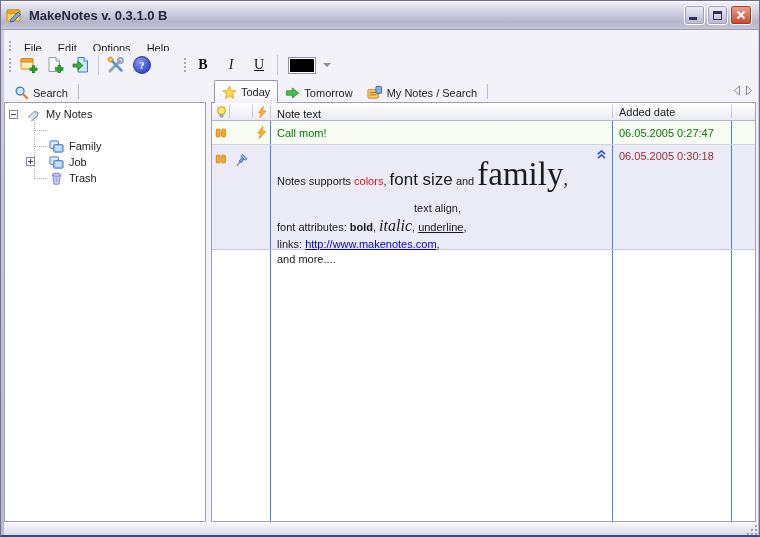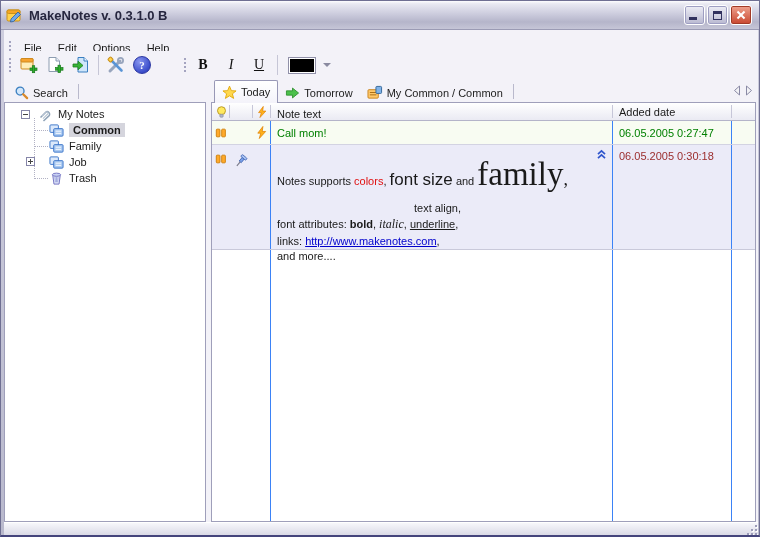--- a/index.html
+++ b/index.html
@@ -91,21 +91,21 @@
   
   .rich{padding:11px 14px 0 6px;line-height:normal;}
   .rl1{line-height:36px;white-space:nowrap;}
   .t11{font-size:11px;}
   .tbig{font-size:17px;}
   .tfam{font-family:"Liberation Serif",serif;font-size:33px;}
   .tfamc{font-family:"Liberation Serif",serif;font-size:18px;}
   .rl2{text-align:center;margin-top:3px;}
   .rl3,.rl4,.rl5{margin-top:3px;}
   .bold{font-weight:bold;}
-  .ital{font-style:italic;font-family:"Liberation Serif",serif;font-size:12px;}
+  .ital{font-style:italic;font-family:"Liberation Serif",serif;font-size:16px;}
   .und{text-decoration:underline;}
   .lnk{text-decoration:underline;cursor:pointer;}
   
   .statusbar{position:absolute;left:3px;top:521px;width:754px;height:14px;
      background:linear-gradient(#f7f7fb,#d8d8e5);border-top:1px solid #fff;}
   .sgrip{position:absolute;right:1px;bottom:1px;width:11px;height:11px;}
   .sgrip i{position:absolute;width:2px;height:2px;background:#9b9bb8;box-shadow:1px 1px 0 #fff;}
 </style>
 </head>
 <body>
@@ -202,39 +202,31 @@
     <span class="tabsep"></span>
   </div>
 
   <div class="lbox">
     <div class="tree">
       <div class="vconn"></div>
       <div class="hconn" style="top:27px;"></div>
       <div class="hconn" style="top:43px;"></div>
       <div class="hconn" style="top:75px;"></div>
 
-      <div class="trow" style="top:3px;padding-left:4px;margin-left:12px;">
+      <div class="trow" style="top:3px;padding-left:4px;">
         <span class="exp">
             <span class="bh"></span>
           </span>
         <svg width="17" height="15" viewBox="0 0 17 15" style="margin-left:6px;">
           <path d="M4.5 10.5 L9.5 5.5 a2.4 2.4 0 0 1 3.4 3.4 L7.5 14" fill="none" stroke="#8fa3b8" stroke-width="1.5"></path>
           <path d="M6.3 9 L10 5.3 a1.2 1.2 0 0 1 1.7 1.7 L7 11.7" fill="none" stroke="#b9c6d4" stroke-width="1.1"></path>
         </svg>
         <span class="tlabel">My Notes</span>
       </div>
 
-      <div class="trow" style="top:19px;padding-left:44px;">
-        <svg width="15" height="15" viewBox="0 0 16 16">
-          <rect x="1" y="2" width="9" height="8" rx="1" fill="#dce9fb" stroke="#3b74c9"></rect>
-          <rect x="5" y="6" width="10" height="8" rx="1" fill="#a9c9f1" stroke="#3b74c9"></rect>
-          <path d="M7 8.7 h6 M7 11 h6" stroke="#fff" stroke-width="1"></path>
-        </svg>
-        <span class="tlabel sel">Common</span>
-      </div>
 
       <div class="trow" style="top:35px;padding-left:44px;">
         <svg width="15" height="15" viewBox="0 0 16 16">
           <rect x="1" y="2" width="9" height="8" rx="1" fill="#dce9fb" stroke="#3b74c9"></rect>
           <rect x="5" y="6" width="10" height="8" rx="1" fill="#a9c9f1" stroke="#3b74c9"></rect>
           <path d="M7 8.7 h6 M7 11 h6" stroke="#fff" stroke-width="1"></path>
         </svg>
         <span class="tlabel">Family</span>
       </div>
 
@@ -274,21 +266,21 @@
         <path d="M1.5 5.2 h6.5 V2.2 L14.5 7.5 L8 12.8 V9.8 H1.5 Z" fill="#4cc04c" stroke="#2b8d2b" stroke-width="0.9"></path>
       </svg>
       <span>Tomorrow</span>
     </div>
     <div class="tab">
       <svg width="16" height="15" viewBox="0 0 17 16">
         <rect x="1" y="5" width="11" height="9" rx="1" fill="#ffc96b" stroke="#c8821e"></rect>
         <path d="M3 8 h7 M3 10.5 h7" stroke="#a86a10" stroke-width="1"></path>
         <rect x="9.5" y="1.5" width="6" height="7.5" rx="1" fill="#7fb2e8" stroke="#336699"></rect>
       </svg>
-      <span>My Common / Common</span>
+      <span>My Notes / Search</span>
     </div>
     <span class="tabsep"></span>
   </div>
 
   <div class="scrollarrows">
     <svg width="10" height="13" viewBox="0 0 10 13">
       <path d="M7.5 2 L2.5 6.5 L7.5 11 Z" fill="#f2f2f6" stroke="#8a8aa5"></path>
     </svg>
     <svg width="10" height="13" viewBox="0 0 10 13">
       <path d="M2.5 2 L7.5 6.5 L2.5 11 Z" fill="#f2f2f6" stroke="#8a8aa5"></path>

